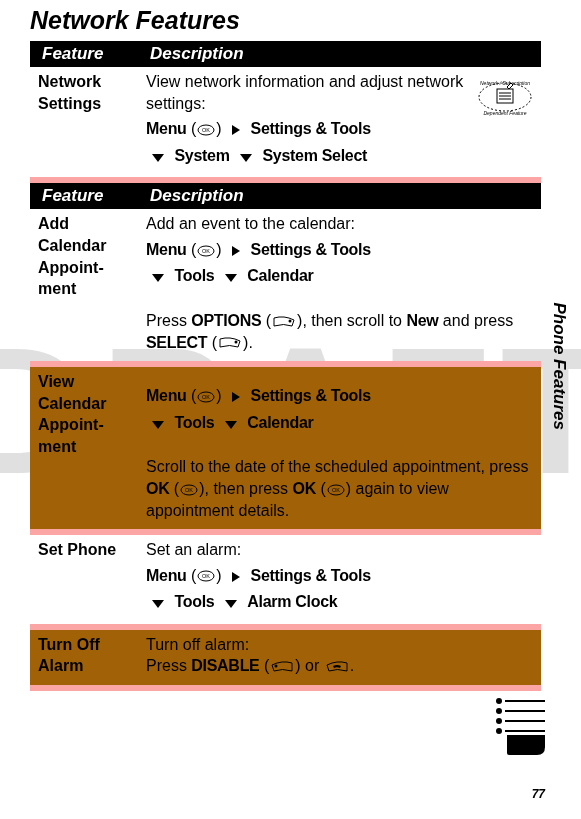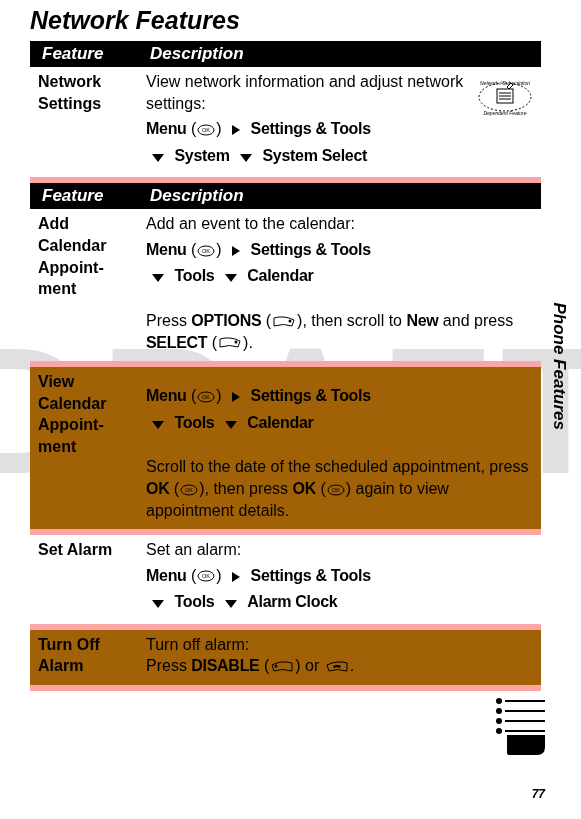--- a/index.html
+++ b/index.html
@@ -232,21 +232,21 @@
                   <text x="9" y="8" text-anchor="middle" font-size="5.5">OK</text>
                 </svg></span><span>), then press </span><span class="condensed">OK</span><span> (</span><span class="ok-icon"><svg width="18" height="12">
                   <ellipse cx="9" cy="6" rx="8" ry="5" fill="none" stroke="#000" stroke-width="1"></ellipse>
                   <text x="9" y="8" text-anchor="middle" font-size="5.5">OK</text>
                 </svg></span><span>) again to view appointment details.</span>
           </div>
         </td>
       </tr>
 
       <tr>
-        <td class="fcol">Set Alarm</td>
+        <td class="fcol">Set Phone</td>
         <td>
           <span>Set an alarm:</span>
           <div class="nav-path">
             <span class="condensed">Menu</span>
             (<span class="ok-icon"><svg width="18" height="12">
                   <ellipse cx="9" cy="6" rx="8" ry="5" fill="none" stroke="#000" stroke-width="1"></ellipse>
                   <text x="9" y="8" text-anchor="middle" font-size="5.5">OK</text>
                 </svg></span>)
             <span class="arrow-right"><svg width="8" height="10">
                   <polygon points="0,0 8,5 0,10" fill="#000"></polygon>

